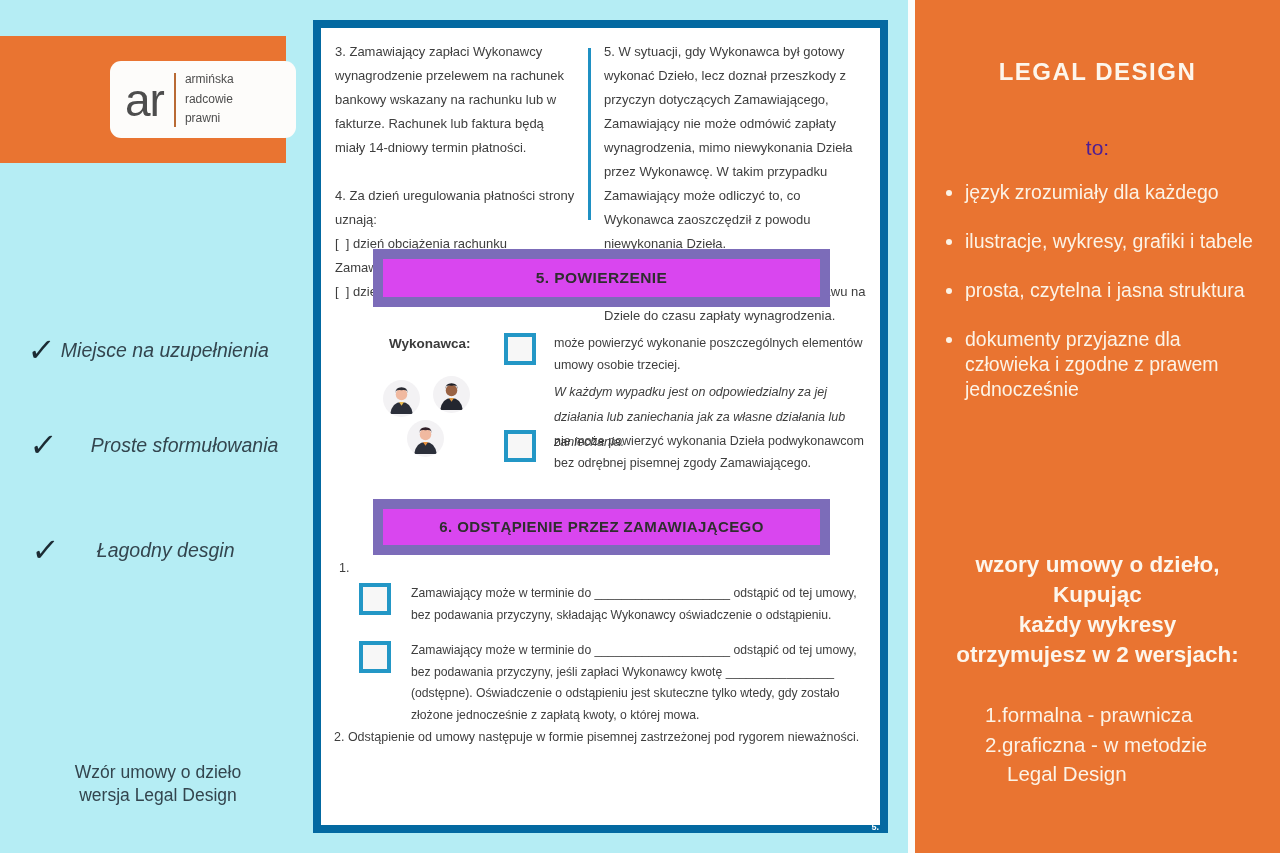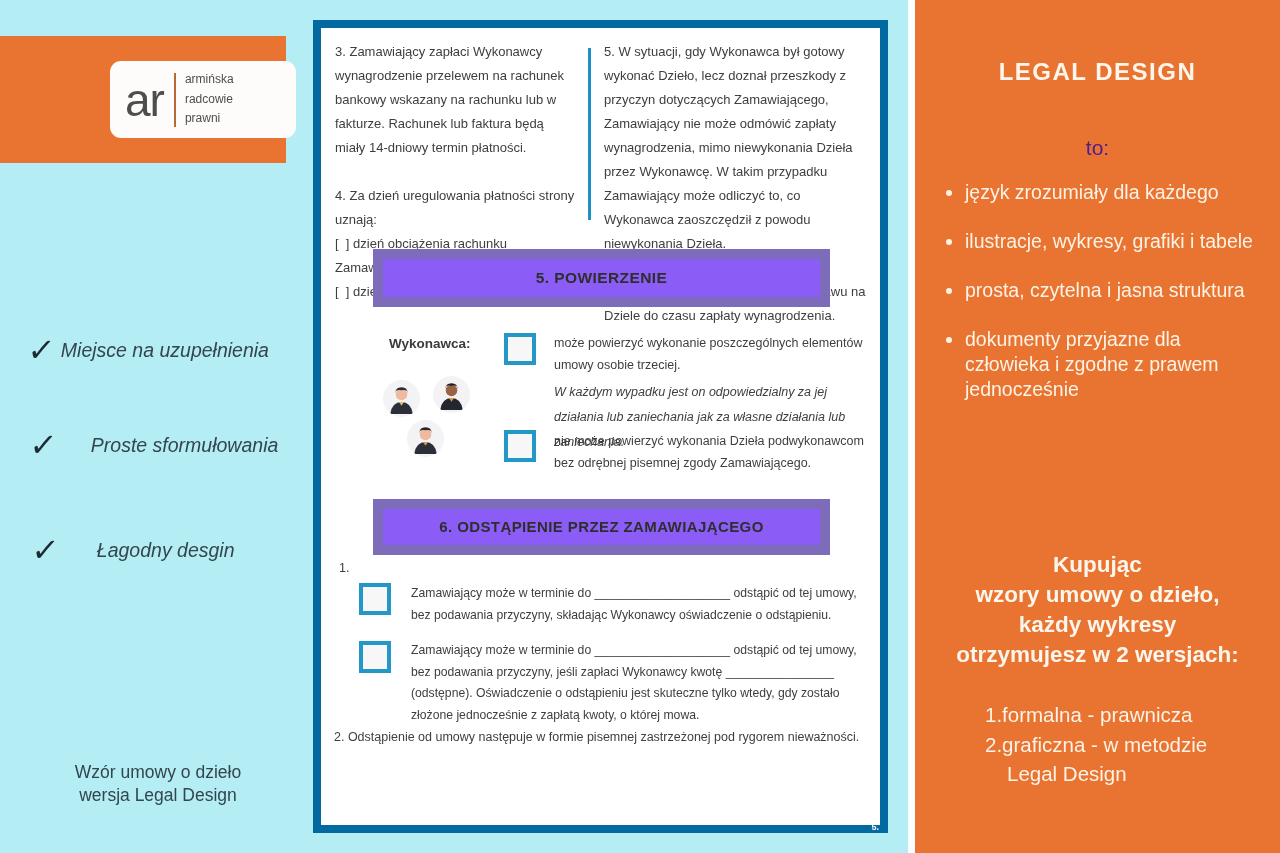--- a/index.html
+++ b/index.html
@@ -44,21 +44,21 @@
   
   .doc{position:absolute; left:313px; top:20px; width:575px; height:813px;
     background:#ffffff; border:8px solid #0369a1; box-sizing:border-box;}
   .doc-cols{position:absolute; left:14px; top:12px; width:531px; display:flex;}
   .col-left{width:240px; font-size:13px; line-height:24px; color:#3e3e3e;}
   .col-div{width:3px; height:172px; background:#1f90c3; margin:8px 13px 0 13px;}
   .col-right{flex:1; font-size:13px; line-height:24px; color:#3e3e3e;}
   .gap{height:24px;}
   .pre{white-space:pre-wrap;}
   .pheader{position:absolute; left:52px; width:457px; border:10px solid #7c6cb9;
-    background:#8b5cf6; box-sizing:border-box; text-align:center; color:#2e2e2e; font-weight:bold;}
+    background:#d946ef; box-sizing:border-box; text-align:center; color:#2e2e2e; font-weight:bold;}
   .ph1{top:221px; height:58px; line-height:38px; font-size:15.5px; letter-spacing:0.4px;}
   .ph2{top:471px; height:56px; line-height:36px; font-size:15px; letter-spacing:0.4px;}
   .party-label{position:absolute; left:68px; top:308px; font-weight:bold; font-size:13.5px; color:#3b3b3b;}
   .avatars{position:absolute; left:58px; top:344px; width:110px; height:100px;}
   .avatar{position:absolute; width:37px; height:37px;}
   .av1{left:4px; top:8px;}
   .av2{left:54px; top:4px;}
   .av3{left:28px; top:48px;}
   .cb{position:absolute; width:32px; height:32px; border:4px solid #2397c6;
     background:#f7f7f7; box-sizing:border-box;}
@@ -198,22 +198,22 @@
   <div class="right-panel">
     <div class="rp-title">LEGAL DESIGN</div>
     <div class="rp-sub">to:</div>
     <ul class="rp-bullets">
       <li>język zrozumiały dla każdego</li>
       <li>ilustracje, wykresy, grafiki i tabele</li>
       <li>prosta, czytelna i jasna struktura</li>
       <li>dokumenty przyjazne dla człowieka i zgodne z prawem jednocześnie</li>
     </ul>
     <div class="rp-promo">
+      <div>wzory umowy o dzieło,</div>
       <div>Kupując</div>
-      <div>wzory umowy o dzieło,</div>
       <div>każdy wykresy</div>
       <div>otrzymujesz w 2 wersjach:</div>
     </div>
     <div class="rp-versions">
       <div>1.formalna - prawnicza</div>
       <div>2.graficzna - w metodzie</div>
       <div class="indent">Legal Design</div>
     </div>
   </div>
 

